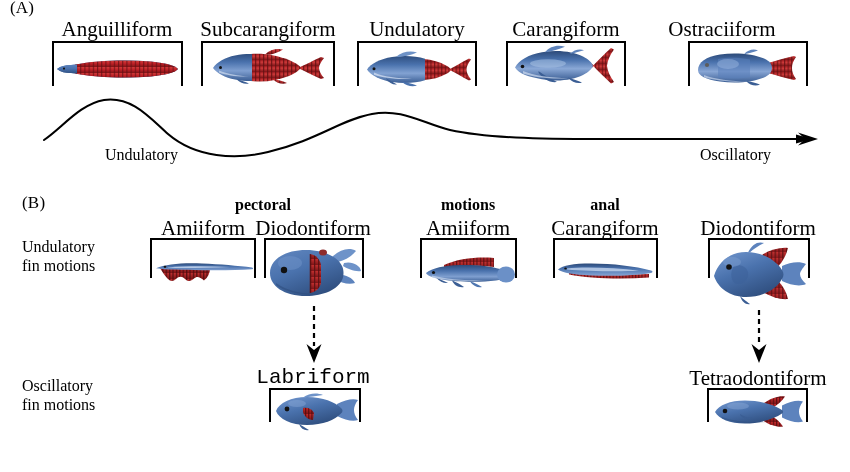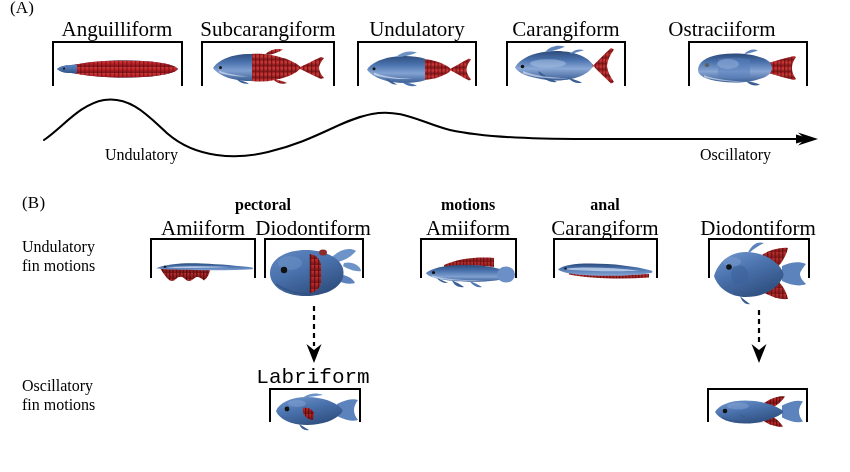--- a/index.html
+++ b/index.html
@@ -468,20 +468,21 @@
   <svg class="darrow" style="left:298px;top:306px;" width="32" height="58" viewBox="0 0 32 58">
     <line x1="16" y1="0" x2="16" y2="40" stroke="#000" stroke-width="2.2" stroke-dasharray="5,4"></line>
     <path d="M8.5,38 L16,57 L23.5,38 L16,44 Z" fill="#000"></path>
   </svg>
   <svg class="darrow" style="left:743px;top:310px;" width="32" height="54" viewBox="0 0 32 54">
     <line x1="16" y1="0" x2="16" y2="36" stroke="#000" stroke-width="2.2" stroke-dasharray="5,4"></line>
     <path d="M8.5,34 L16,53 L23.5,34 L16,40 Z" fill="#000"></path>
   </svg>
 
   <div class="fish-label" style="left:313px;top:366px;font-family:Liberation Mono, monospace;">Labriform</div>
+  <div class="fish-label" style="left:758px;top:366px;">Tetraodontiform</div>
 
   <div class="bracket" style="left:269px;top:388px;width:92px;height:34px;">
     <i class="top"></i>
       <i class="lft" style="height:34px;"></i>
       <i class="rgt" style="height:34px;"></i>
     </div>
   <div class="bracket" style="left:707px;top:388px;width:101px;height:34px;">
     <i class="top"></i>
       <i class="lft" style="height:34px;"></i>
       <i class="rgt" style="height:34px;"></i>

